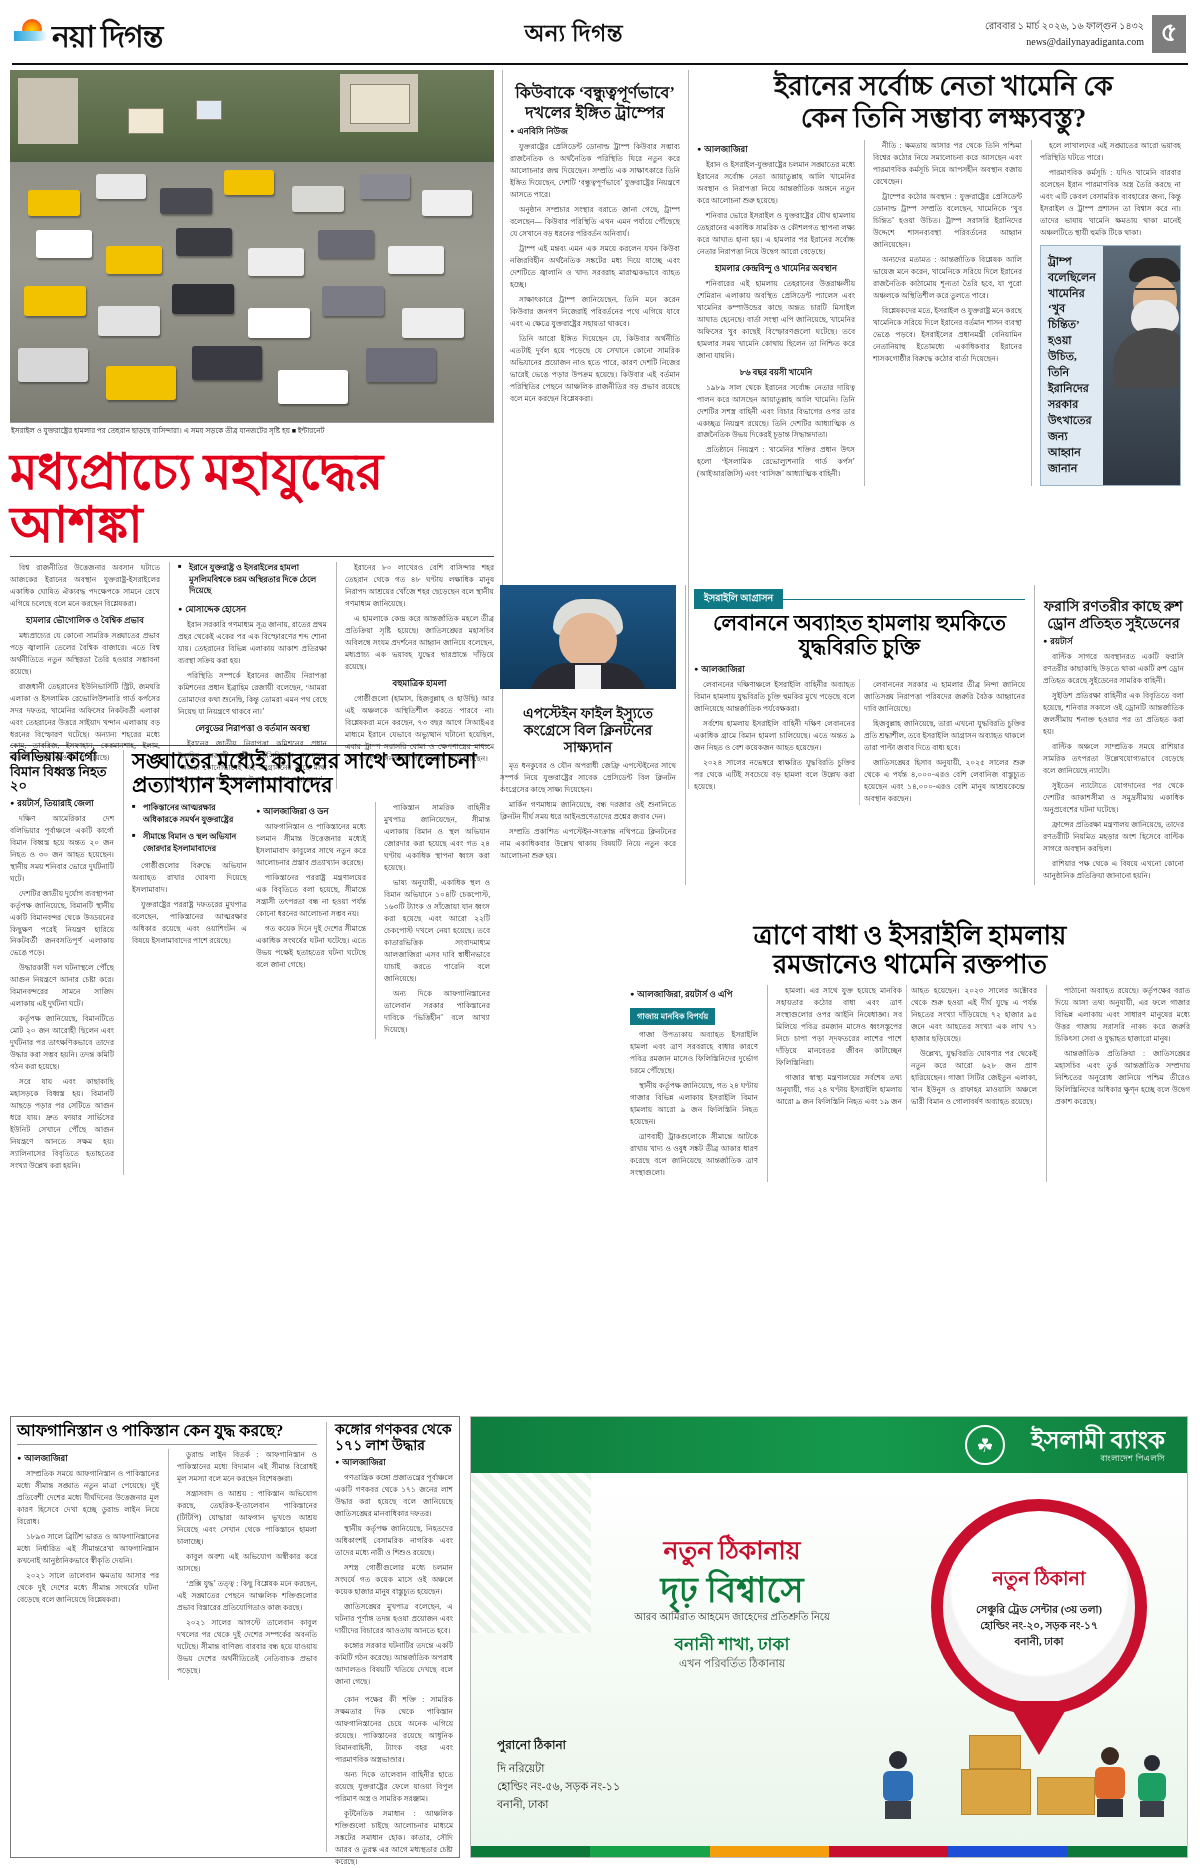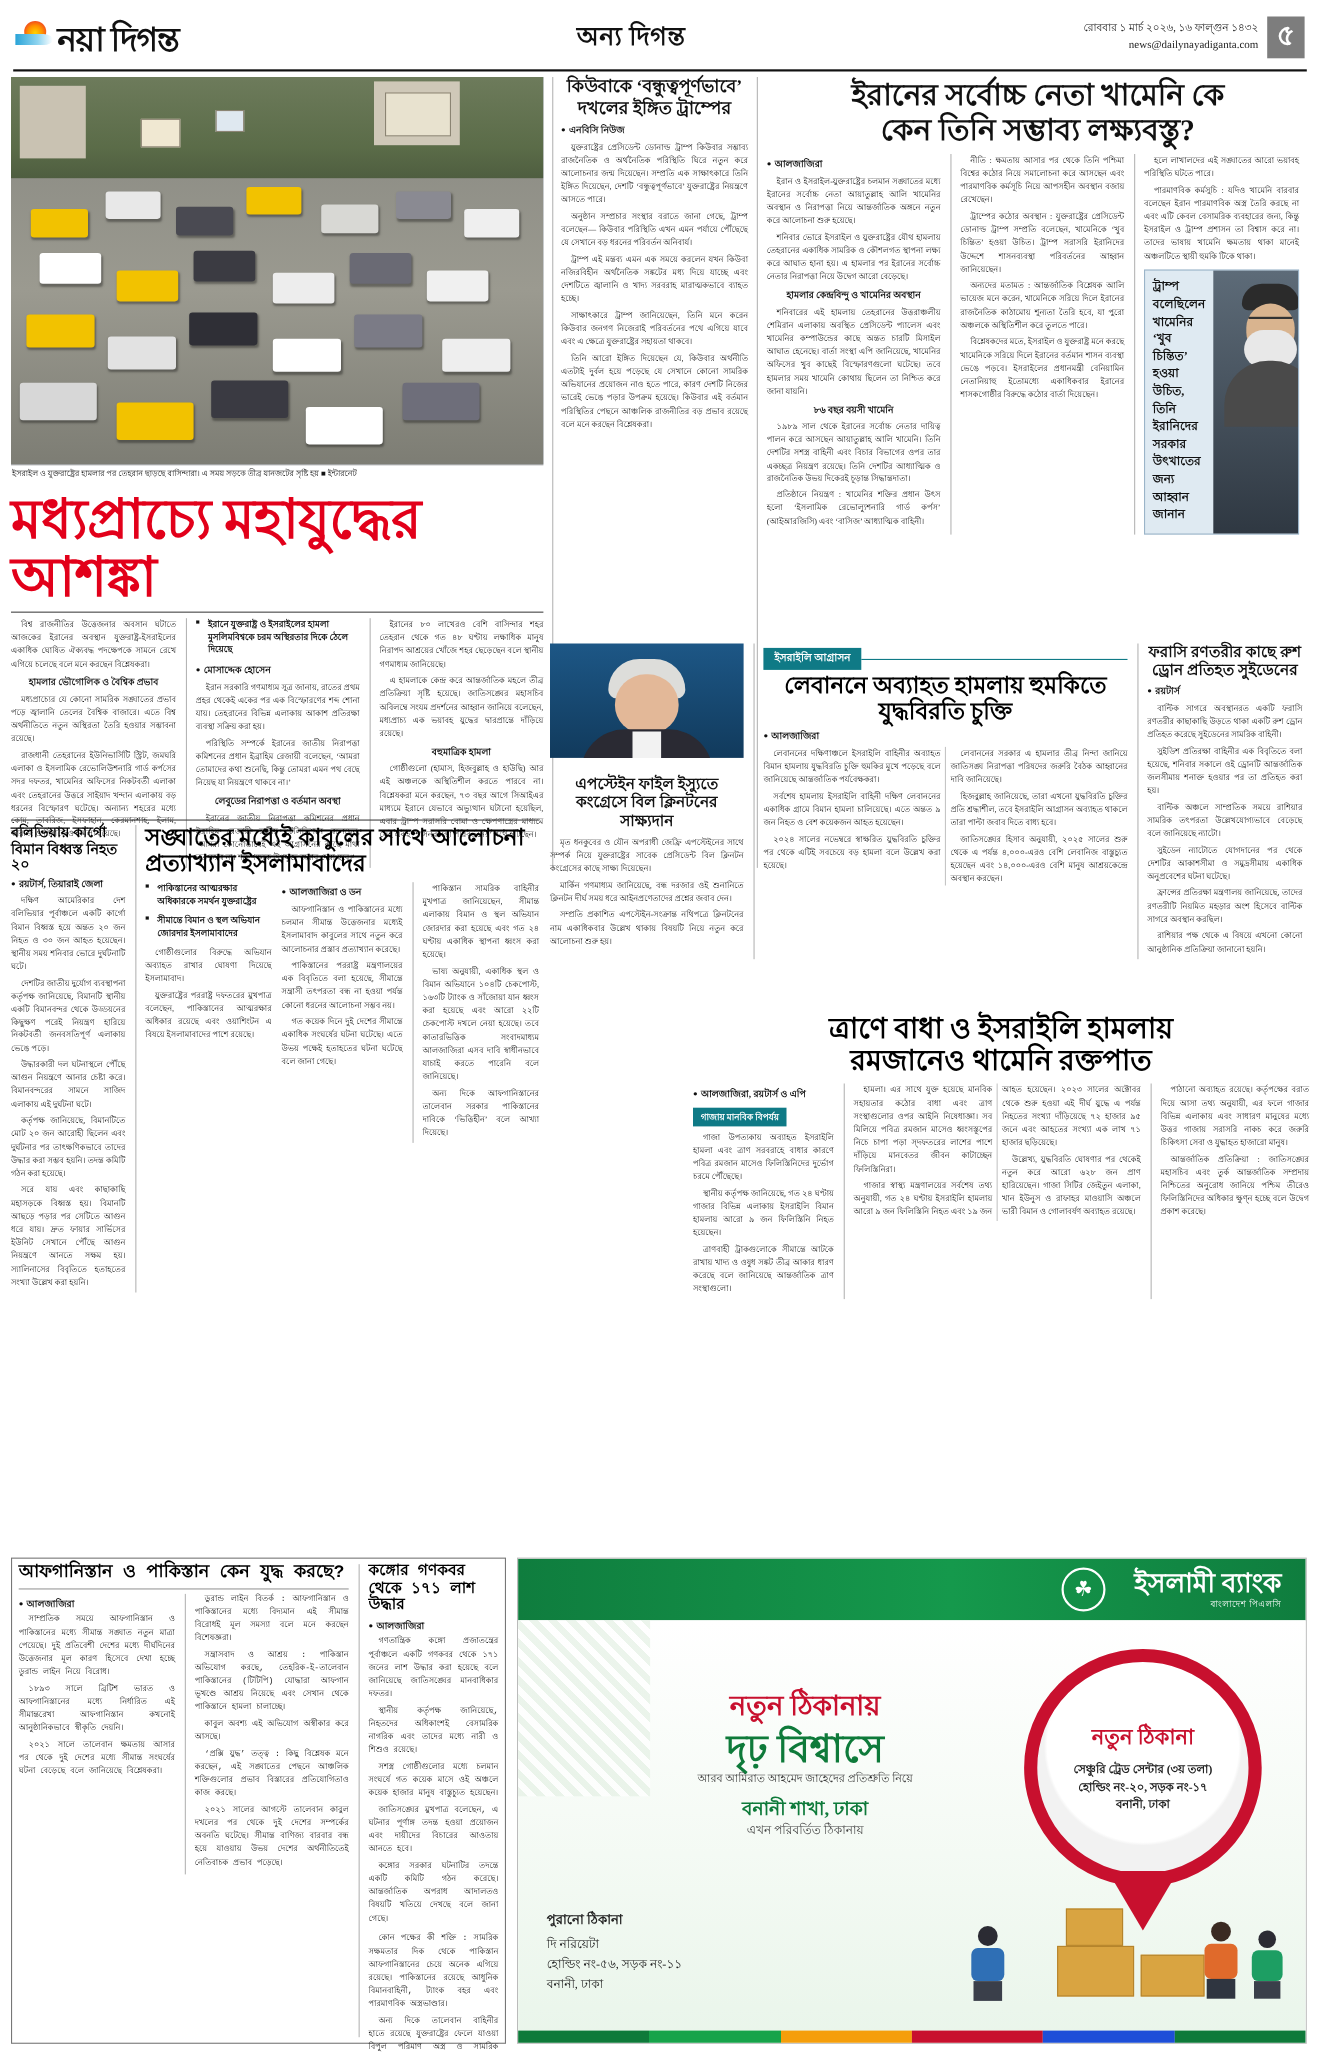--- a/index.html
+++ b/index.html
@@ -54,21 +54,21 @@
      linear-gradient(180deg,#6f7a72 0%, #8d8d85 18%, #9b9a90 55%, #7d7d74 100%); }
   .car { position:absolute; border-radius: 3px; box-shadow: 1px 2px 2px rgba(0,0,0,.35); }
   .trees { position:absolute; top:0; left:0; right:0; height: 92px;
     background: linear-gradient(180deg,#6d7b5a,#586a45 70%, #4b5b3c); opacity:.95; }
   .bldg { position:absolute; background:#b9b2a4; }
   .billboard { position:absolute; background:#e8e2cf; border:1px solid #8b8473; }
 
   .col-mid { width: 178px; }
   .col-right { flex: 1; }
 
-  .kicker-hl { font-size: 16px; line-height:1.22; font-weight:bold; text-align:center; }
+  .kicker-hl { font-size: 16px; line-height:1.22; font-weight:bold; text-align:center;margin-top:13px; }
   .lead-hl { font-size: 27px; line-height: 1.2; text-align:center; font-weight:bold; }
 
   
   .mega-red { font-size: 50px; letter-spacing: -.5px; margin: 8px 0 5px; }
 
   
   .khamenei-card { display:flex; border:1px solid #9bb4c8; background:#dfeaf2; margin-top:5px; }
   .kh-text { flex:1; padding:8px 7px; font-size: 11px; font-weight:bold; line-height:1.45; }
   .kh-photo { width: 104px; background: linear-gradient(#5d6b78,#2f3842); position:relative; overflow:hidden; }
   .kh-turban { position:absolute; left:26px; top:12px; width:52px; height:24px; background:#2b2b2b; border-radius:26px 26px 8px 8px;}
@@ -423,21 +423,21 @@
       </div>
       <div class="vrule" style="flex:1; padding-left:8px;">
         <div class="body-col">
           <p>পাঠানো অব্যাহত রয়েছে। কর্তৃপক্ষের বরাত দিয়ে আসা তথ্য অনুযায়ী, এর ফলে গাজার বিভিন্ন এলাকায় এবং সাধারণ মানুষের মধ্যে উত্তর গাজায় সরাসরি নাকচ করে জরুরি চিকিৎসা সেবা ও যুদ্ধাহত হাজারো মানুষ।</p>
           <p>আন্তর্জাতিক প্রতিক্রিয়া : জাতিসঙ্ঘের মহাসচিব এবং তুর্ক আন্তর্জাতিক সম্প্রদায় নিশ্চিতের অনুরোধ জানিয়ে পশ্চিম তীরেও ফিলিস্তিনিদের অধিকার ক্ষুণ্ন হচ্ছে বলে উদ্বেগ প্রকাশ করেছে।</p>
         </div>
       </div>
     </div>
   </div>
 
-  <div class="boxed" style="position:absolute; left:10px; bottom:10px; width:450px; height:442px;font-family:Liberation Mono, monospace;">
+  <div class="boxed" style="position:absolute; left:10px; bottom:10px; width:450px; height:442px;">
     <div style="display:flex; gap:9px; height:100%;">
       <div style="width:300px;">
         <div class="hl" style="font-size:16px;">আফগানিস্তান ও পাকিস্তান কেন যুদ্ধ করছে?</div>
         <div class="hrule-thin" style="margin:4px 0;"></div>
         <div style="display:flex; gap:9px;">
           <div style="width:142px;">
             <div class="byline">আলজাজিরা</div>
             <div class="body-col">
               <p>সাম্প্রতিক সময়ে আফগানিস্তান ও পাকিস্তানের মধ্যে সীমান্ত সঙ্ঘাত নতুন মাত্রা পেয়েছে। দুই প্রতিবেশী দেশের মধ্যে দীর্ঘদিনের উত্তেজনার মূল কারণ হিসেবে দেখা হচ্ছে ডুরান্ড লাইন নিয়ে বিরোধ।</p>
               <p>১৮৯৩ সালে ব্রিটিশ ভারত ও আফগানিস্তানের মধ্যে নির্ধারিত এই সীমান্তরেখা আফগানিস্তান কখনোই আনুষ্ঠানিকভাবে স্বীকৃতি দেয়নি।</p>

